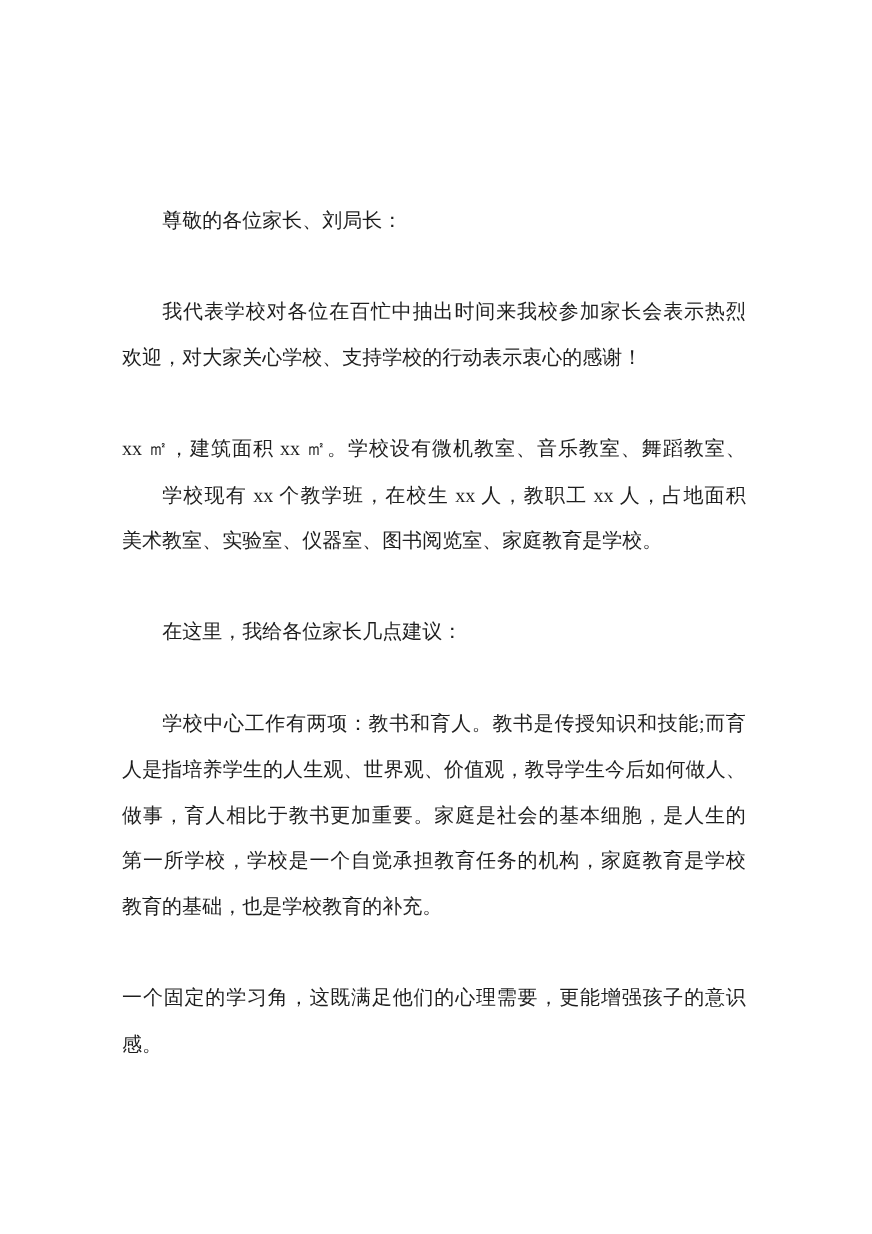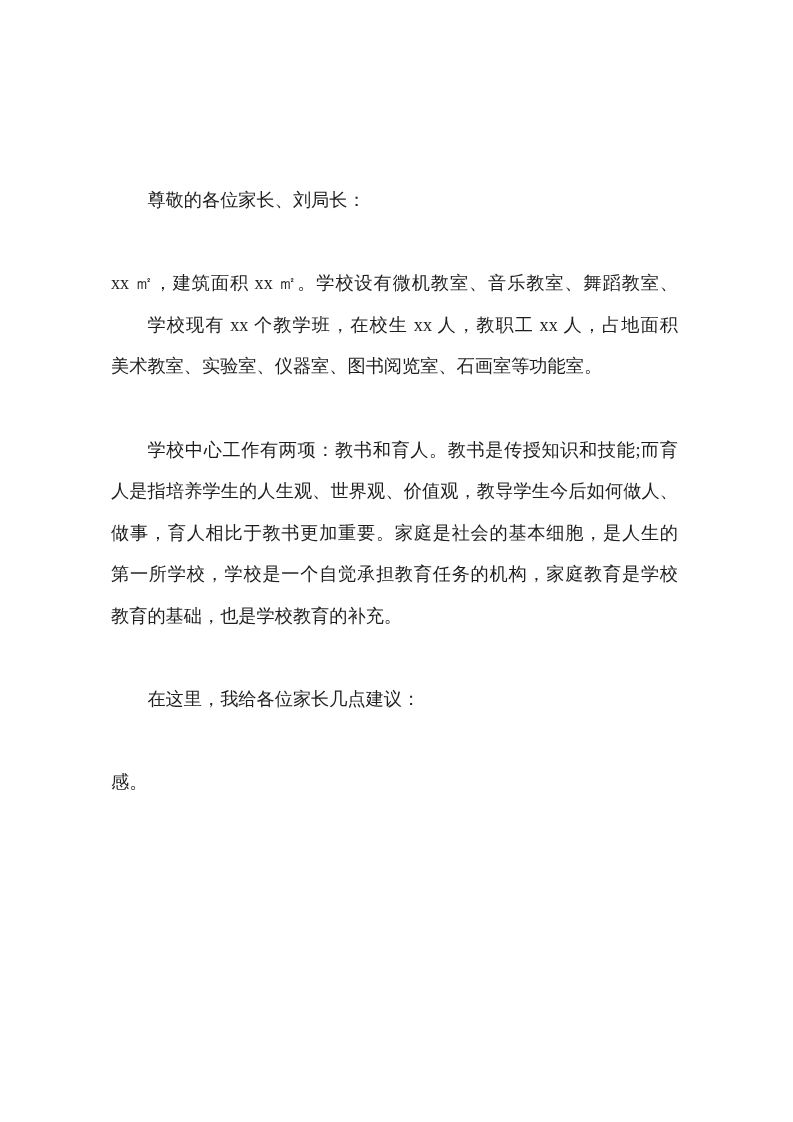--- a/index.html
+++ b/index.html
@@ -46,31 +46,36 @@
 </style>
 </head>
 <body>
 
 <div class="page">
   <div>
       <p class="para">
         <span class="line first last">尊敬的各位家长、刘局长：</span>
       </p>
       <p class="para">
+        <span class="line first">我代表学校对各位在百忙中抽出时间来我校参加家长会表示热烈</span>
+        <span class="line last">欢迎，对大家关心学校、支持学校的行动表示衷心的感谢！</span>
+      </p>
+      <p class="para">
         <span class="line">xx ㎡，建筑面积 xx ㎡。学校设有微机教室、音乐教室、舞蹈教室、</span>
         <span class="line first">学校现有 xx 个教学班，在校生 xx 人，教职工 xx 人，占地面积</span>
-        <span class="line last">美术教室、实验室、仪器室、图书阅览室、石画室等功能室。</span>
+        <span class="line last">美术教室、实验室、仪器室、图书阅览室、家庭教育是学校。</span>
+      </p>
+      <p class="para">
+        <span class="line first last">在这里，我给各位家长几点建议：</span>
       </p>
       <p class="para">
         <span class="line first">学校中心工作有两项：教书和育人。教书是传授知识和技能;而育</span>
         <span class="line">人是指培养学生的人生观、世界观、价值观，教导学生今后如何做人、</span>
         <span class="line">做事，育人相比于教书更加重要。家庭是社会的基本细胞，是人生的</span>
         <span class="line">第一所学校，学校是一个自觉承担教育任务的机构，家庭教育是学校</span>
         <span class="line last">教育的基础，也是学校教育的补充。</span>
       </p>
       <p class="para">
-        <span class="line first last">在这里，我给各位家长几点建议：</span>
-      </p>
-      <p class="para">
+        <span class="line">一个固定的学习角，这既满足他们的心理需要，更能增强孩子的意识</span>
         <span class="line last">感。</span>
       </p>
     </div>
 </div>
 
 </body></html>

